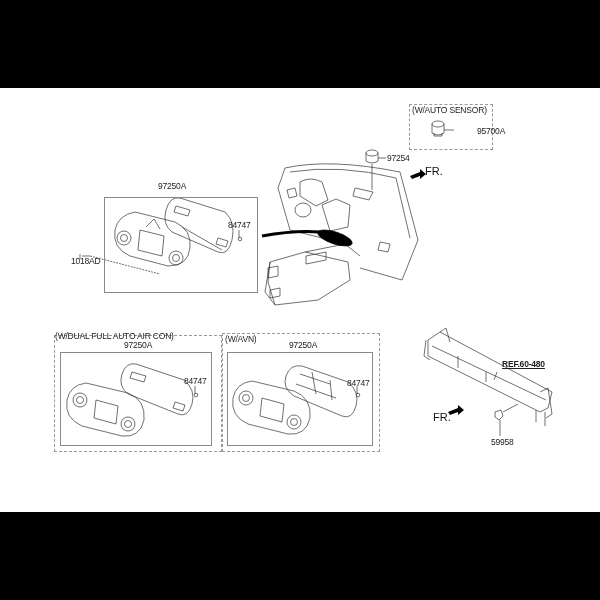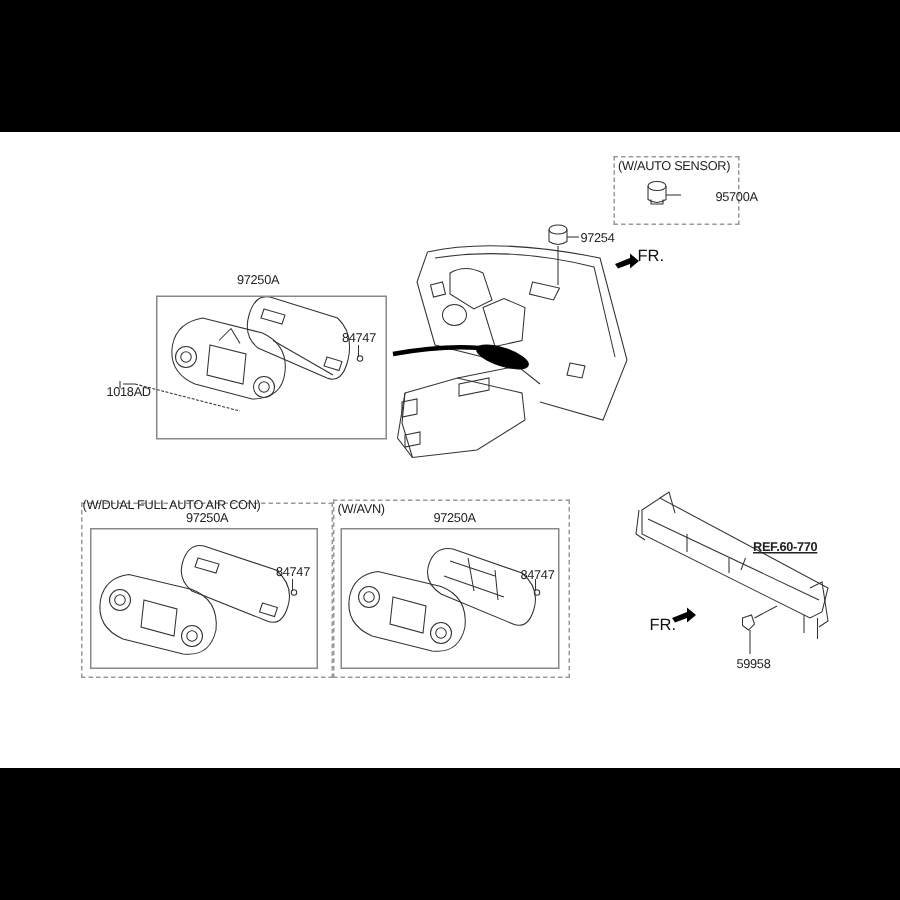--- a/index.html
+++ b/index.html
@@ -157,15 +157,15 @@
 <div class="lbl" style="left:124px; top:340px;">97250A</div>
 <div class="box" style="left:60px; top:352px; width:150px; height:92px;"></div>
 <div class="lbl" style="left:184px; top:376px;">84747</div>
 
 <div class="dash" style="left:222px; top:333px; width:156px; height:117px;"></div>
 <div class="lbl" style="left:225px; top:334px;">(W/AVN)</div>
 <div class="lbl" style="left:289px; top:340px;">97250A</div>
 <div class="box" style="left:227px; top:352px; width:144px; height:92px;"></div>
 <div class="lbl" style="left:347px; top:378px;">84747</div>
 
-<div class="lbl bold" style="left:502px; top:359px;">REF.60-770</div>
+<div class="lbl bold" style="left:502px; top:359px;">REF.60-480</div>
 <div class="fr" style="left:433px; top:411px;">FR.</div>
 <div class="lbl" style="left:491px; top:437px;">59958</div>
 
 </body></html>

